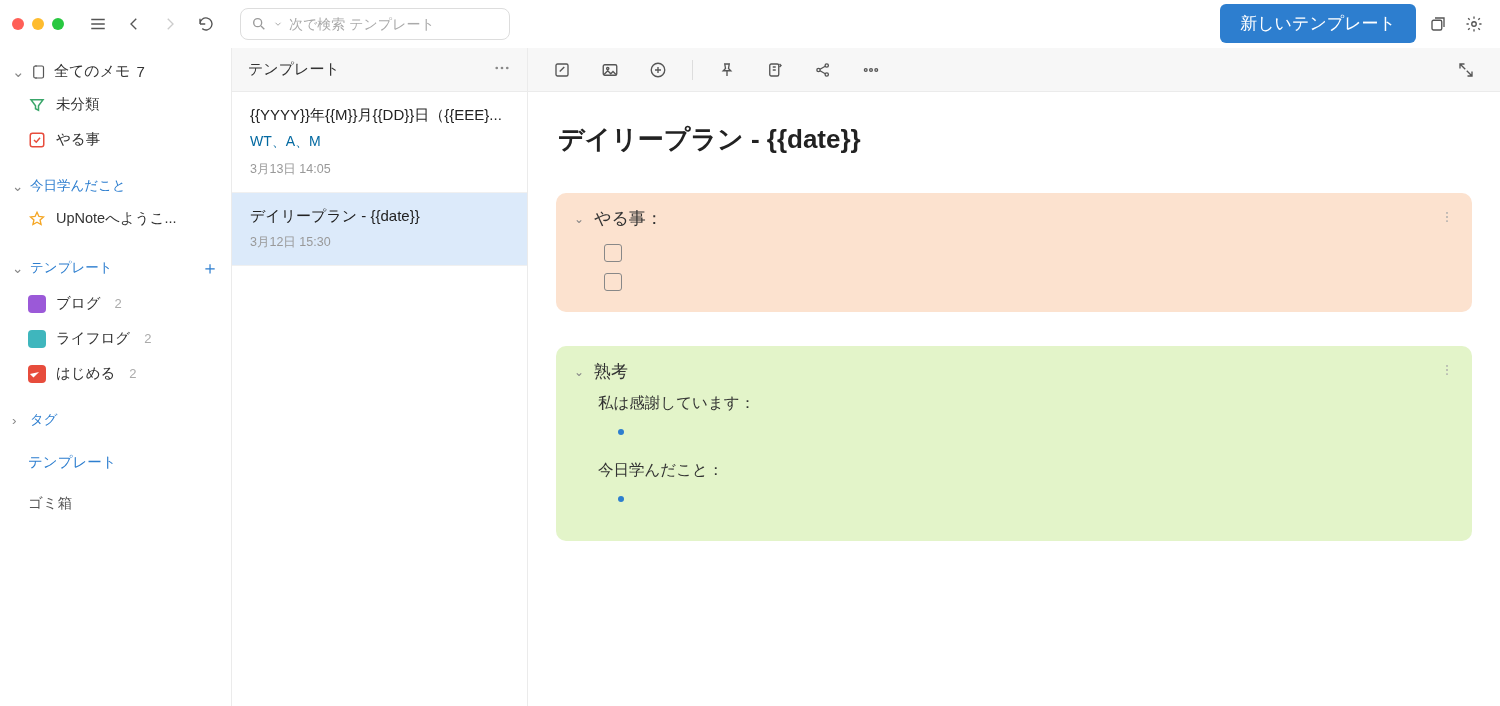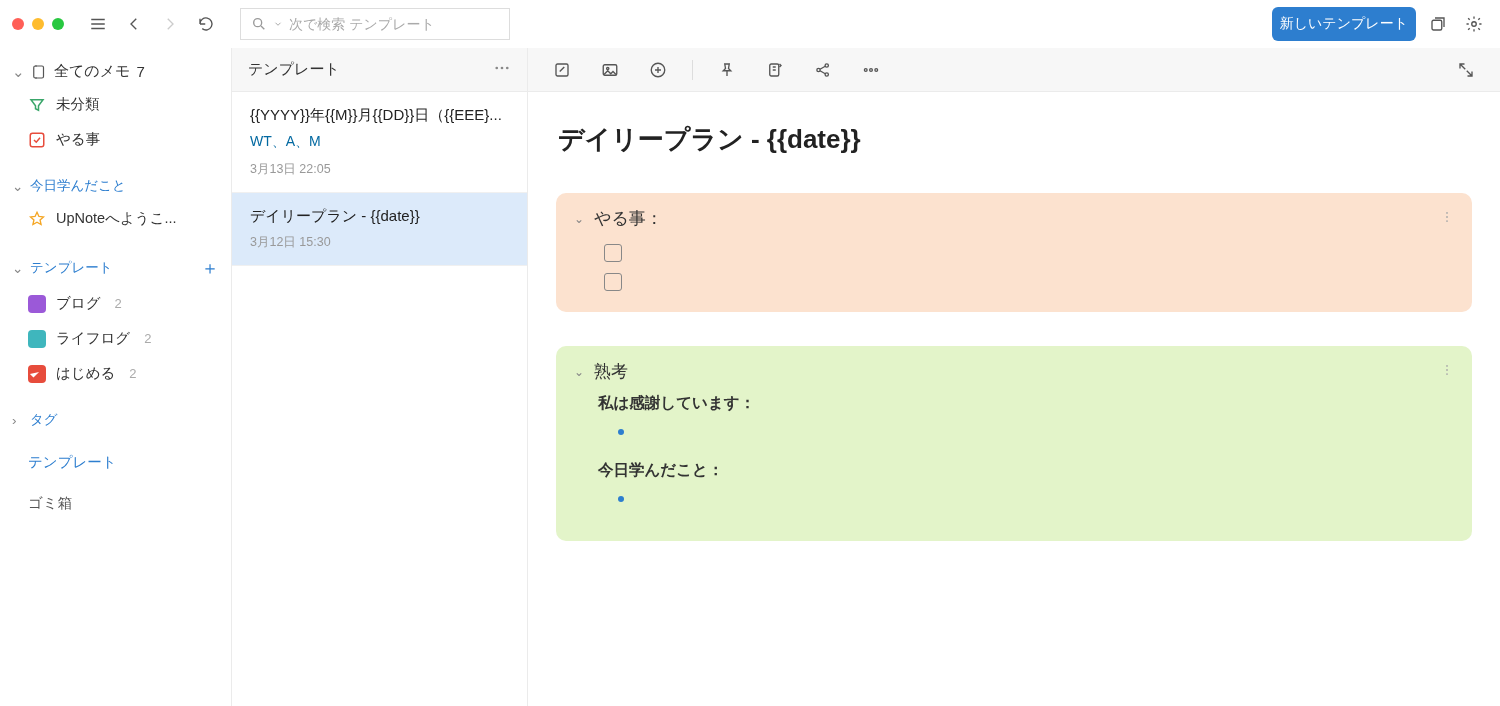--- a/index.html
+++ b/index.html
@@ -34,40 +34,40 @@
   display: flex; align-items: center; justify-content: center;
   color: #555;
   border-radius: 4px;
   cursor: pointer;
 }
 .icon-btn svg { width: 18px; height: 18px; stroke: currentColor; fill: none; stroke-width: 1.8; }
 .searchbox {
   flex: 0 0 270px;
   height: 32px;
   border: 1px solid #ddd;
-  border-radius: 0;
+  border-radius: 8px;
   display: flex;
   align-items: center;
   padding: 0 10px;
   gap: 6px;
   color: #999;
   margin-left: 12px;
 }
 .searchbox input {
   border: none; outline: none; flex: 1; font-size: 14px; color: #333;
 }
 .searchbox input::placeholder { color: #aaa; }
 .topbar-spacer { flex: 1; }
 .new-template-btn {
   background: #2d7ecf;
   color: #fff;
   border: none;
   border-radius: 6px;
-  padding: 8px 8px;
-  font-size: 14px;
+  padding: 8px 20px;
+  font-size: 17px;
   cursor: pointer;
 }
 
 
 .main {
   flex: 1;
   display: flex;
   overflow: hidden;
 }
 
@@ -201,21 +201,21 @@
 .block-header .block-more { margin-left: auto; color: #aaa; }
 .checkbox-row {
   padding: 4px 0 4px 30px;
 }
 .checkbox-row .chk {
   width: 18px; height: 18px;
   border: 1.6px solid #888;
   border-radius: 3px;
   display: inline-block;
 }
-.reflect-item { padding: 0 0 0 24px; margin-bottom: 6px; font-weight: bold; }
+.reflect-item { padding: 0 0 0 24px; margin-bottom: 6px; }
 .reflect-label { font-size: 15.5px; color: #333; margin-bottom: 8px; }
 .bullet-row { padding-left: 20px; margin-bottom: 22px; }
 .bullet-row .dot {
   width: 6px; height: 6px; border-radius: 50%;
   background: #2d7ecf; display: inline-block;
 }
 </style>
 </head>
 <body>
 
@@ -353,21 +353,21 @@
         <svg viewBox="0 0 24 24" width="18" height="18" fill="#888">
             <circle cx="5" cy="12" r="1.8"></circle>
             <circle cx="12" cy="12" r="1.8"></circle>
             <circle cx="19" cy="12" r="1.8"></circle>
           </svg>
       </span>
     </div>
     <div class="note-card">
       <div class="title">{{YYYY}}年{{M}}月{{DD}}日（{{EEE}...</div>
       <div class="snippet">WT、A、M</div>
-      <div class="date">3月13日 22:05</div>
+      <div class="date">3月13日 14:05</div>
     </div>
     <div class="note-card selected">
       <div class="title">デイリープラン - {{date}}</div>
       <div class="date">3月12日 15:30</div>
     </div>
   </div>
 
   <div class="editor-col">
     <div class="editor-toolbar">
       <div class="icon-btn">

